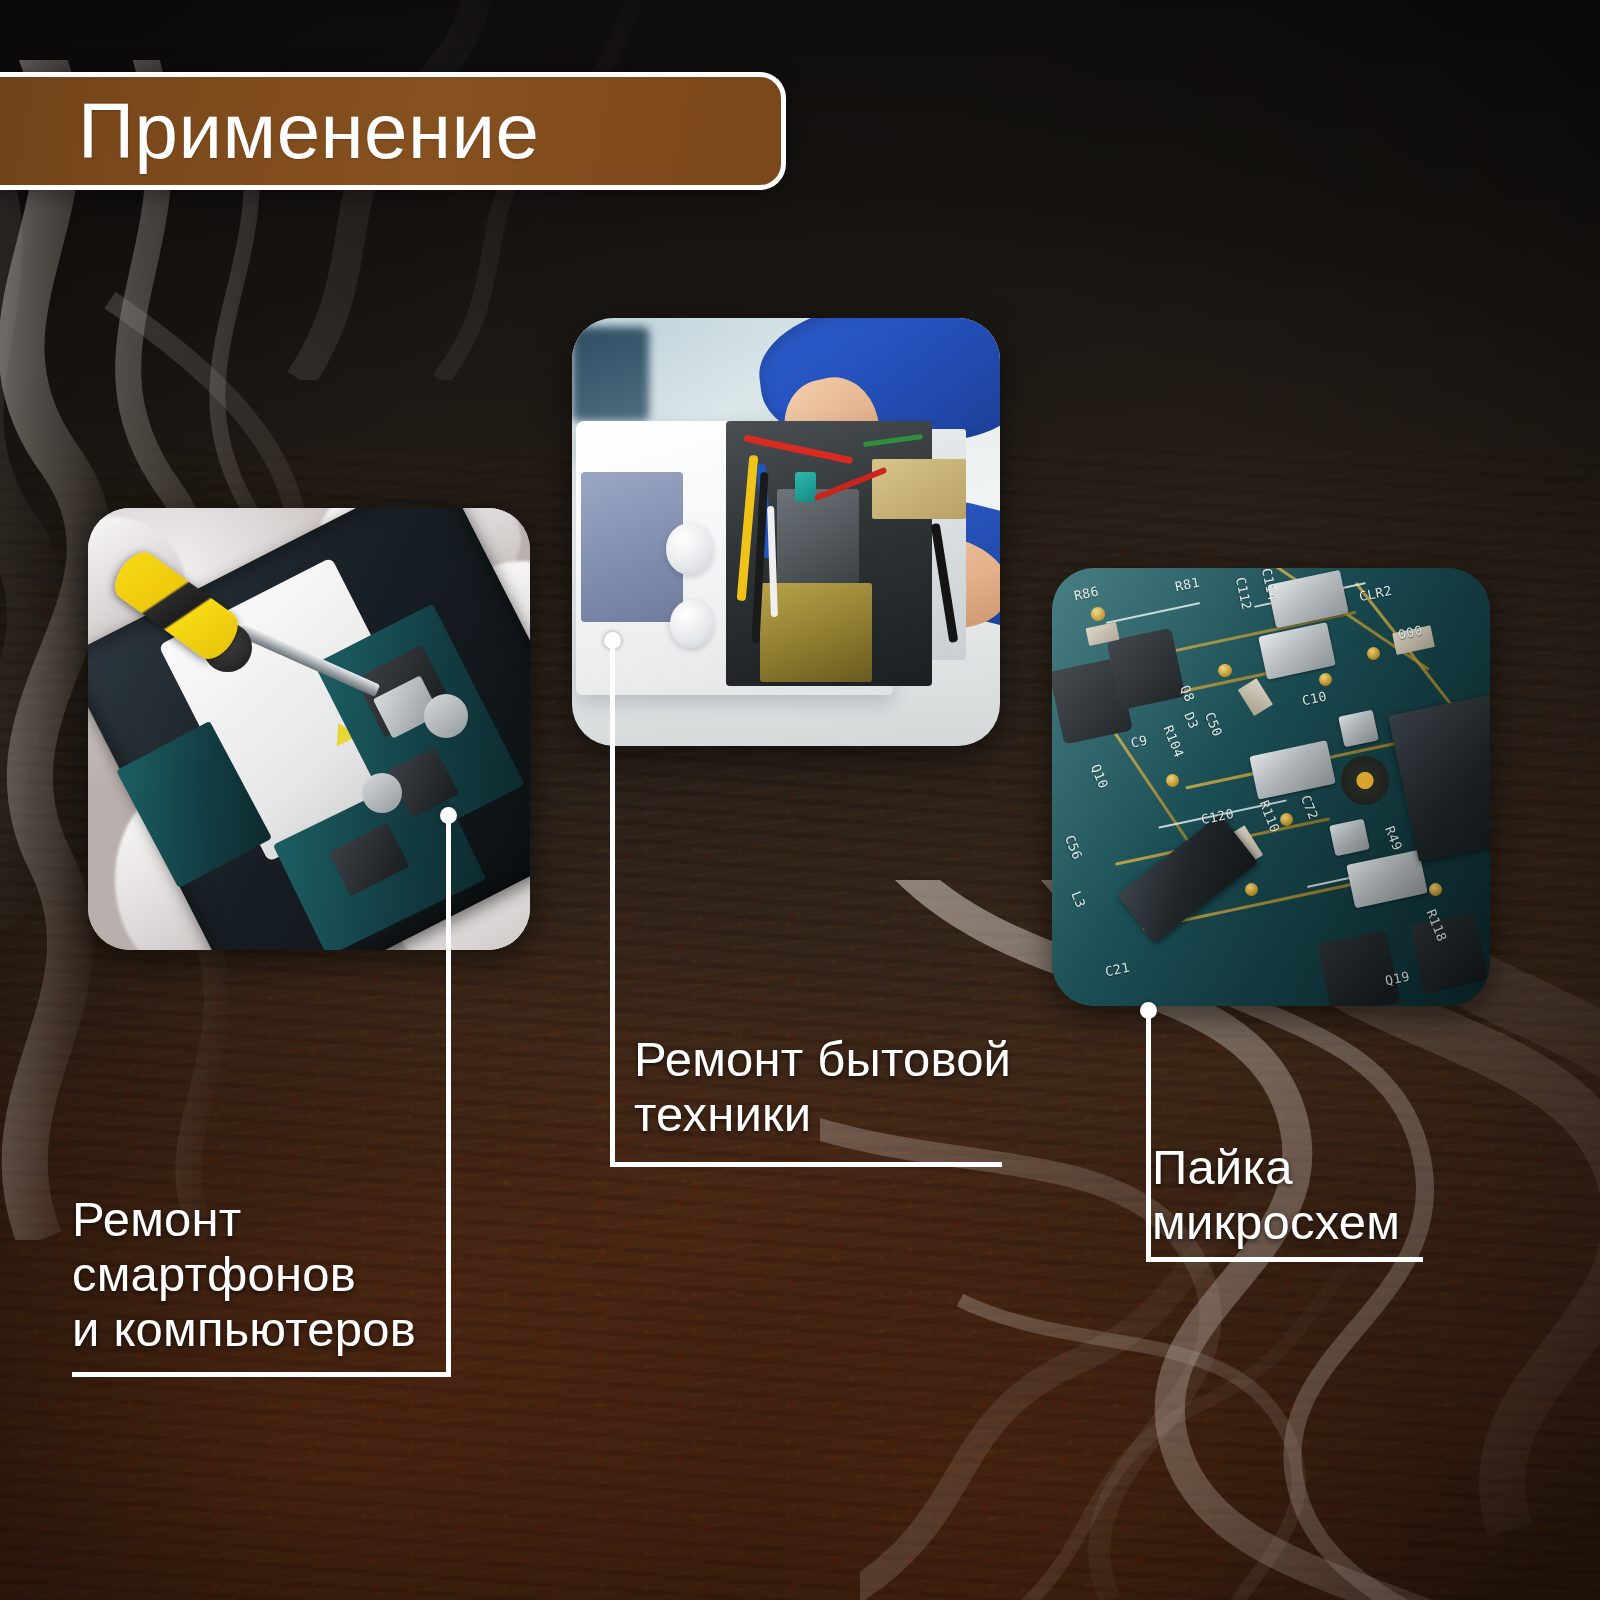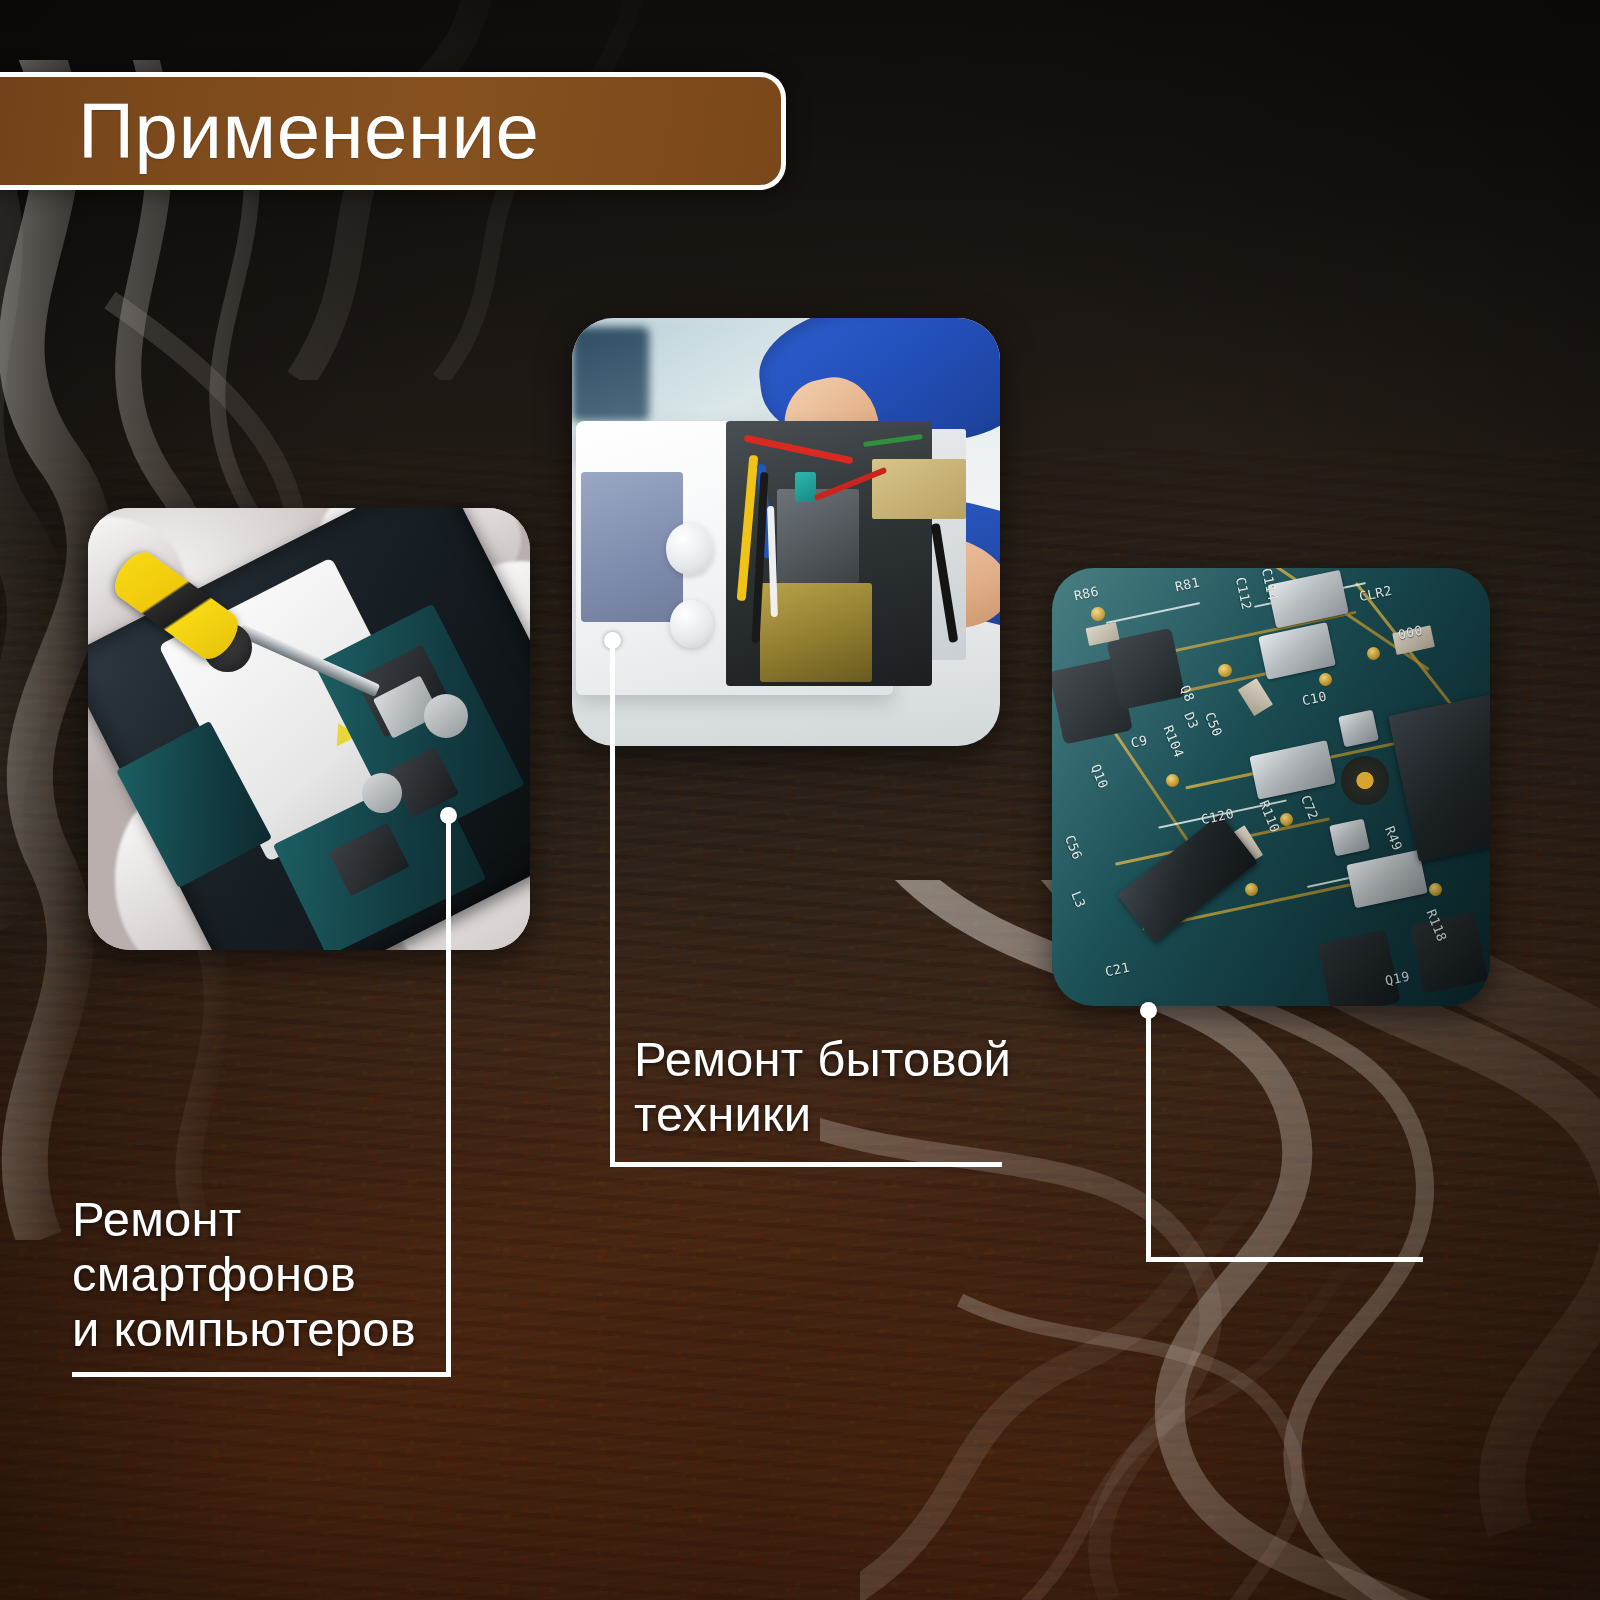--- a/index.html
+++ b/index.html
@@ -442,14 +442,18 @@
     <div>Ремонт</div>
     <div>смартфонов</div>
     <div>и компьютеров</div>
   </div>
 
   <div class="cap" id="cap-2">
     <div>Ремонт бытовой</div>
     <div>техники</div>
   </div>
 
+  <div class="cap" id="cap-3">
+    <div>Пайка</div>
+    <div>микросхем</div>
+  </div>
 
 </div>
 
 </body></html>

